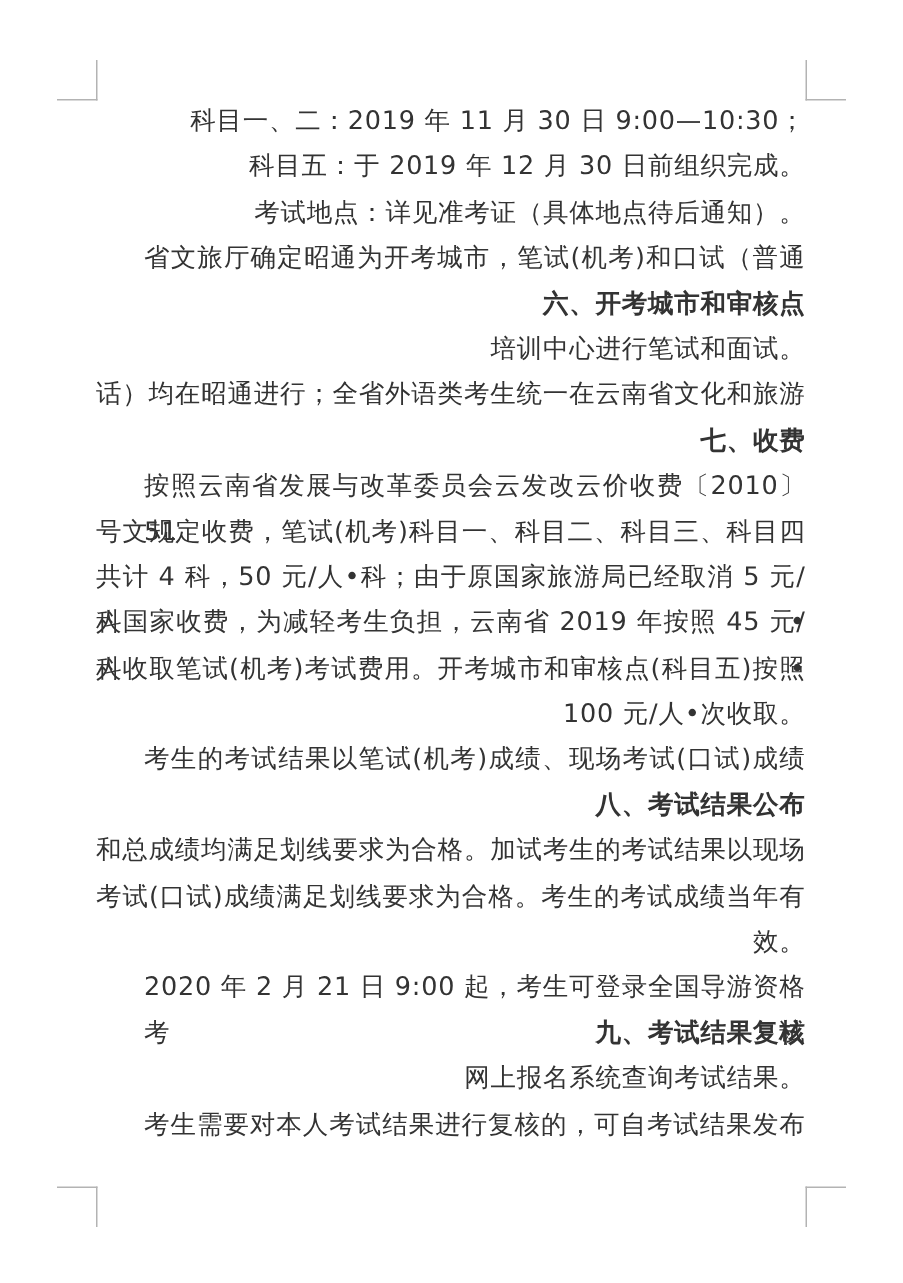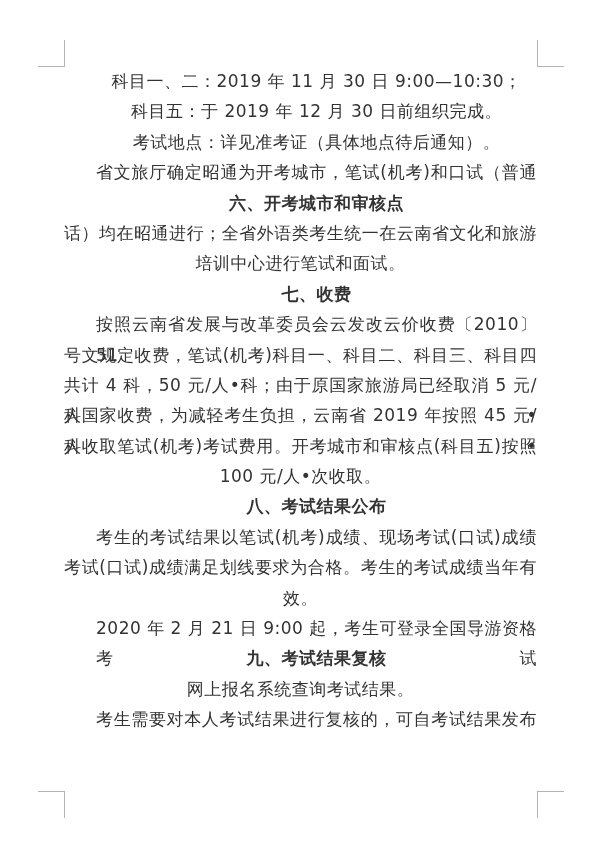--- a/index.html
+++ b/index.html
@@ -32,21 +32,21 @@
     top: 66px;
     width: 473px;
     color: var(--ink, #333333);
   }
   .line {
     font-size: 17px;
     line-height: 30.4px;
     height: 30.4px;
     letter-spacing: 0.5px;
     white-space: nowrap;
-    text-align: center;
+    text-align: right;
   }
   .line.indent { padding-left: 32px; }
   .line.bold   { font-weight: bold; }
   .line.justify {
     white-space: normal;
     text-align: justify;
     text-align-last: justify;
   }
 </style>
 </head>
@@ -57,31 +57,32 @@
   <span class="crop tr"></span>
   <span class="crop bl"></span>
   <span class="crop br"></span>
 
   <div class="textblock" id="textblock">
       <div class="line indent">科目一、二：2019 年 11 月 30 日 9:00—10:30；</div>
       <div class="line indent">科目五：于 2019 年 12 月 30 日前组织完成。</div>
       <div class="line indent">考试地点：详见准考证（具体地点待后通知）。</div>
       <div class="line indent justify">省文旅厅确定昭通为开考城市，笔试(机考)和口试（普通</div>
       <div class="line indent bold">六、开考城市和审核点</div>
+      <div class="line">培训中心进行笔试和面试。</div>
       <div class="line justify">话）均在昭通进行；全省外语类考生统一在云南省文化和旅游</div>
-      <div class="line">培训中心进行笔试和面试。</div>
       <div class="line indent bold">七、收费</div>
       <div class="line indent justify">按照云南省发展与改革委员会云发改云价收费〔2010〕51</div>
       <div class="line justify">号文规定收费，笔试(机考)科目一、科目二、科目三、科目四</div>
       <div class="line justify">共计 4 科，50 元/人•科；由于原国家旅游局已经取消 5 元/人•</div>
       <div class="line justify">科国家收费，为减轻考生负担，云南省 2019 年按照 45 元/人•</div>
       <div class="line justify">科收取笔试(机考)考试费用。开考城市和审核点(科目五)按照</div>
       <div class="line">100 元/人•次收取。</div>
+      <div class="line indent justify">考生的考试结果以笔试(机考)成绩、现场考试(口试)成绩</div>
       <div class="line indent bold">八、考试结果公布</div>
-      <div class="line indent justify">考生的考试结果以笔试(机考)成绩、现场考试(口试)成绩</div>
+      <div class="line justify">和总成绩均满足划线要求为合格。加试考生的考试结果以现场</div>
       <div class="line justify">考试(口试)成绩满足划线要求为合格。考生的考试成绩当年有</div>
       <div class="line">效。</div>
       <div class="line indent justify">2020 年 2 月 21 日 9:00 起，考生可登录全国导游资格考试</div>
       <div class="line indent bold">九、考试结果复核</div>
       <div class="line">网上报名系统查询考试结果。</div>
       <div class="line indent justify">考生需要对本人考试结果进行复核的，可自考试结果发布</div>
     </div>
 </div>
 
 </body></html>

